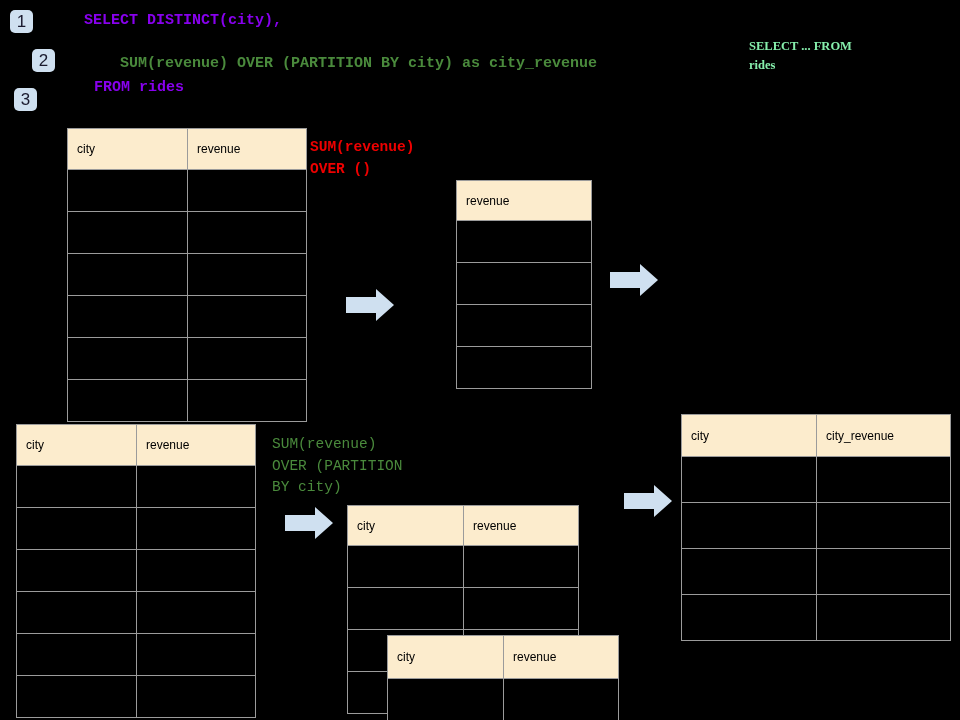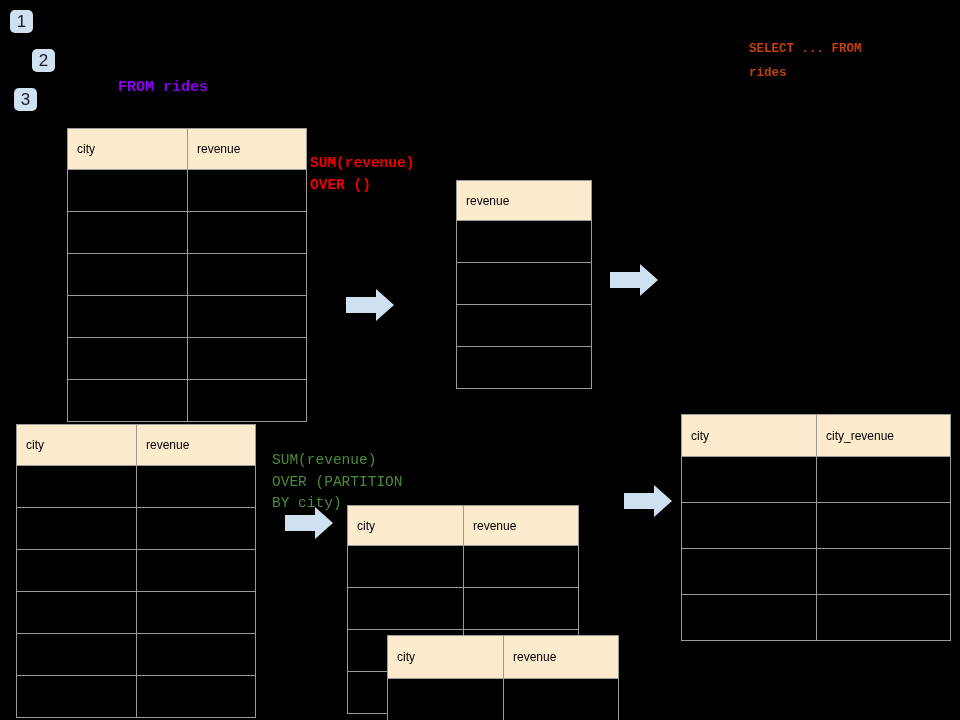--- a/index.html
+++ b/index.html
@@ -45,33 +45,32 @@
   .sql-green  { color: #4a8a3c; }
 
   
   .anno {
     position: absolute;
     font-family: "Liberation Mono", "DejaVu Sans Mono", monospace;
     font-size: 14.5px;
     font-weight: bold;
     line-height: 21.5px;
     white-space: pre;
-    margin-top: 16px;
   }
   .anno-red   { color: #ee0000; }
   .anno-green { color: #4a8a3c; font-weight: normal; }
 
   .side-note {
     position: absolute;
-    font-family: Liberation Mono, monospace;
+    font-family: Liberation Serif, serif;
     font-size: 12.5px;
     font-weight: bold;
-    line-height: 24px;
+    line-height: 19px;
     white-space: pre;
-    color: #c2410c;
+    color: #86efac;
   }
 
   
   .tbl {
     position: absolute;
     border-collapse: collapse;
     table-layout: fixed;
     background: #000000;
   }
   .tbl td, .tbl th {
@@ -96,21 +95,23 @@
 </style>
 </head>
 <body>
 
 <div id="canvas">
 
   <div class="badge" style="left:10px; top:10px;">1</div>
   <div class="badge" style="left:32px; top:49px;">2</div>
   <div class="badge" style="left:14px; top:88px;">3</div>
 
-  <div class="sql sql-purple" style="left:100px; top:76.5px;">  FROM rides</div>
+  <div class="sql sql-purple" style="left:84px; top:10px;">SELECT DISTINCT(city),</div>
+  <div class="sql sql-green" style="left:84px; top:53px;">    SUM(revenue) OVER (PARTITION BY city) as city_revenue</div>
+  <div class="sql sql-purple" style="left:76px; top:76.5px;">  FROM rides</div>
 
   <div class="side-note" style="left:749px; top:37px;">SELECT ... FROM
 rides</div>
 
   <div class="anno anno-red" style="left:310px; top:137px;">SUM(revenue)
 OVER ()</div>
   <div class="anno anno-green" style="left:272px; top:434px;">SUM(revenue)
 OVER (PARTITION
 BY city)</div>
 

